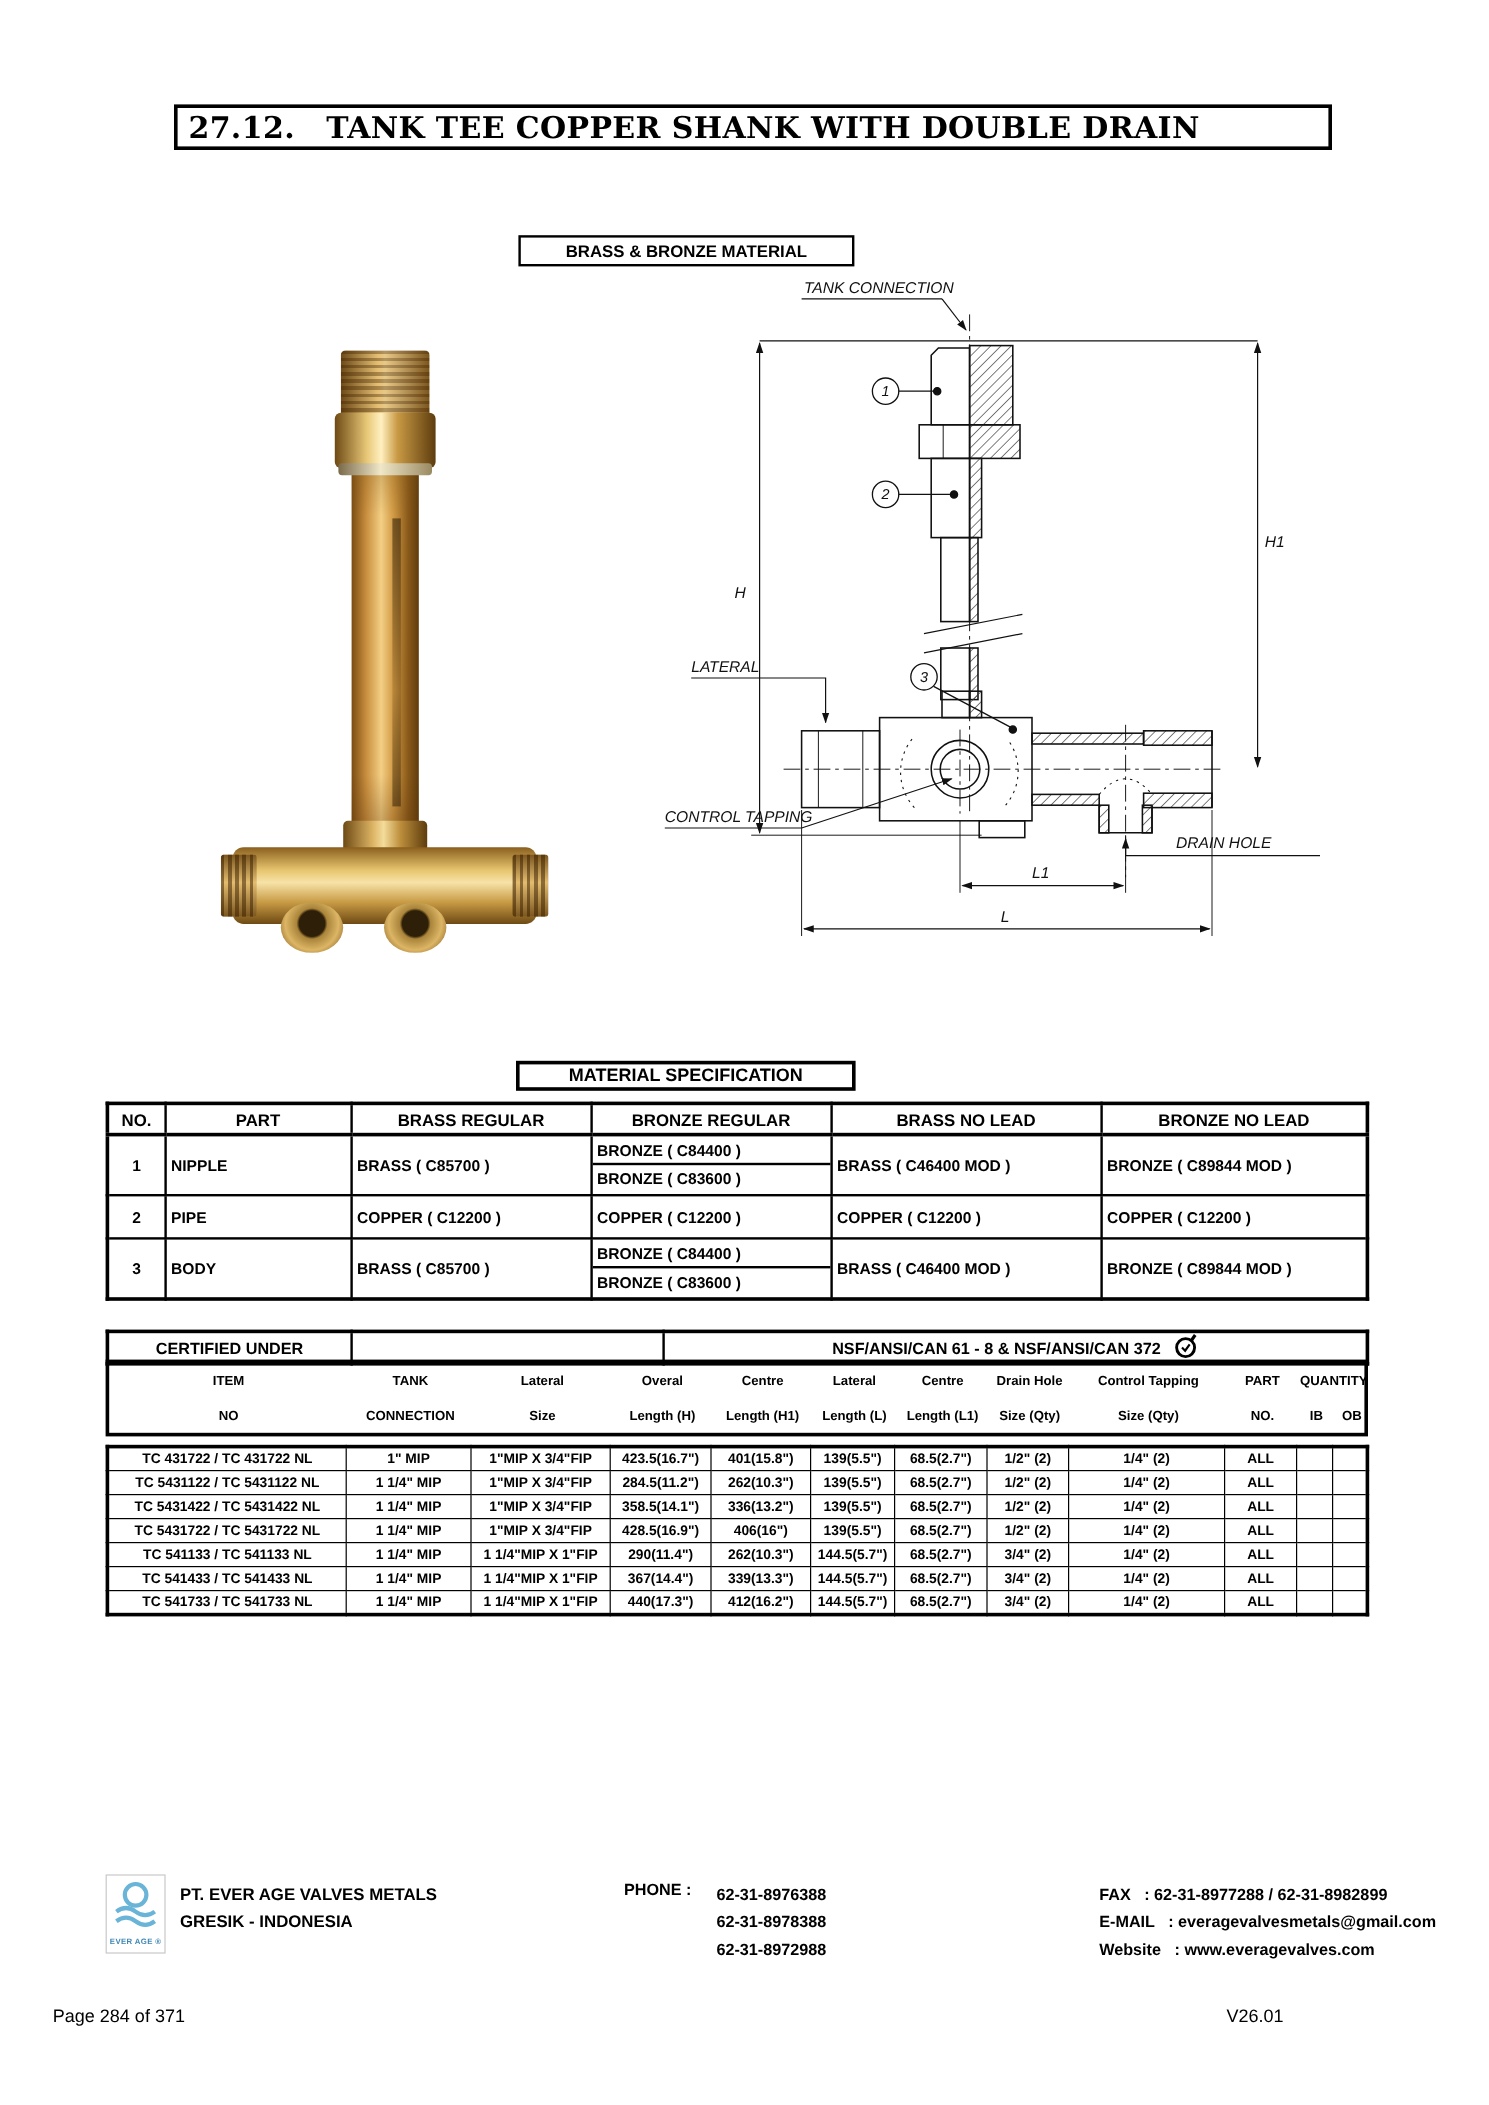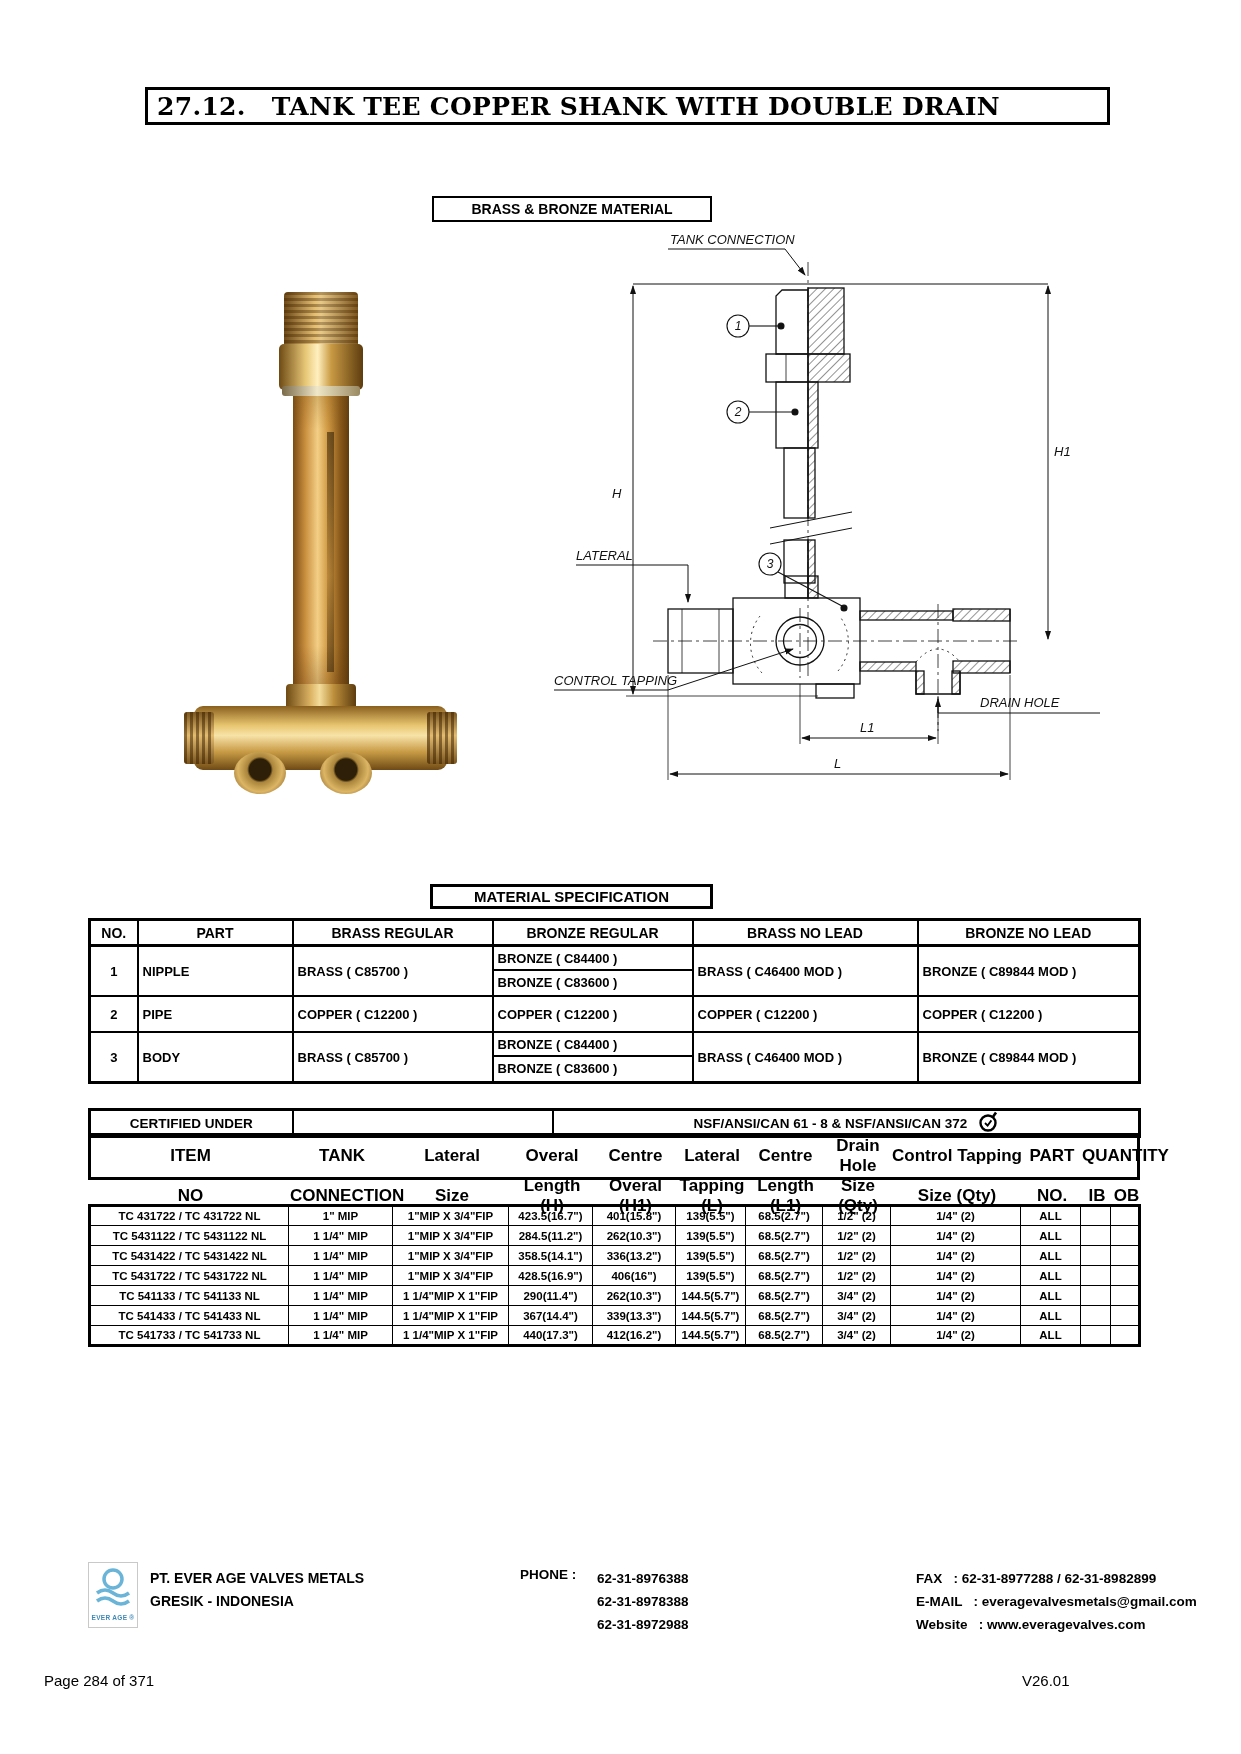--- a/index.html
+++ b/index.html
@@ -102,25 +102,25 @@
 
   .cert-table {
     position:absolute; left:88px; top:1082px; width:1050px; table-layout:fixed;
     border:3px solid #000; font-size:13.5px; font-weight:bold;margin-top:26px;
   }
   .cert-table td { border:2px solid #000; height:24px; text-align:center; }
   .cert-icon { display:inline-block; vertical-align:-4px; margin-left:8px; }
 
   
   .size-head {
-    position:absolute; left:88px; top:1133px; width:1052px; height:47px;
+    position:absolute; left:88px; top:1133px; width:1052px; height:64px;
     border:3px solid #000; display:grid;
     grid-template-columns:199px 104px 116px 84px 83px 70px 77px 68px 130px 60px 30px 29px;
     grid-template-rows:1fr 1fr; align-items:center;
-    font-weight:bold; font-size:17px; text-align:center;
+    font-weight:bold; font-size:11px; text-align:center;
   }
   .size-head .span2 { grid-column:span 2; }
   .size-table {
     position:absolute; left:88px; top:1204px; width:1052px; table-layout:fixed;
     border:3px solid #000; font-size:11.5px; font-weight:bold;
   }
   .size-table td {
     border:1.5px solid #000; height:20px; text-align:center; white-space:nowrap; overflow:hidden;
   }
 
@@ -369,22 +369,22 @@
     <div>Lateral</div>
     <div>Centre</div>
     <div>Drain Hole</div>
     <div>Control Tapping</div>
     <div>PART</div>
     <div class="span2">QUANTITY</div>
     <div>NO</div>
     <div>CONNECTION</div>
     <div>Size</div>
     <div>Length (H)</div>
-    <div>Overal (H1)</div>
-    <div>Tapping (L)</div>
+    <div>Length (H1)</div>
+    <div>Length (L)</div>
     <div>Length (L1)</div>
     <div>Size (Qty)</div>
     <div>Size (Qty)</div>
     <div>NO.</div>
     <div>IB</div>
     <div>OB</div>
   </div>
 
   <table class="size-table">
     <colgroup>

